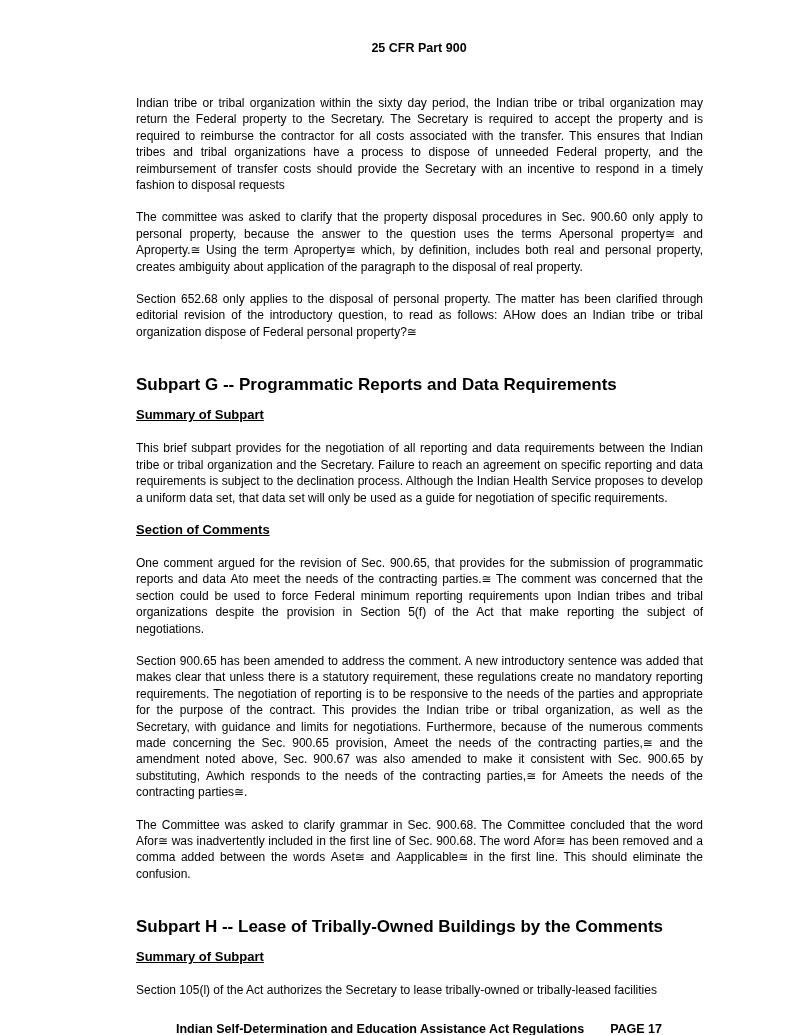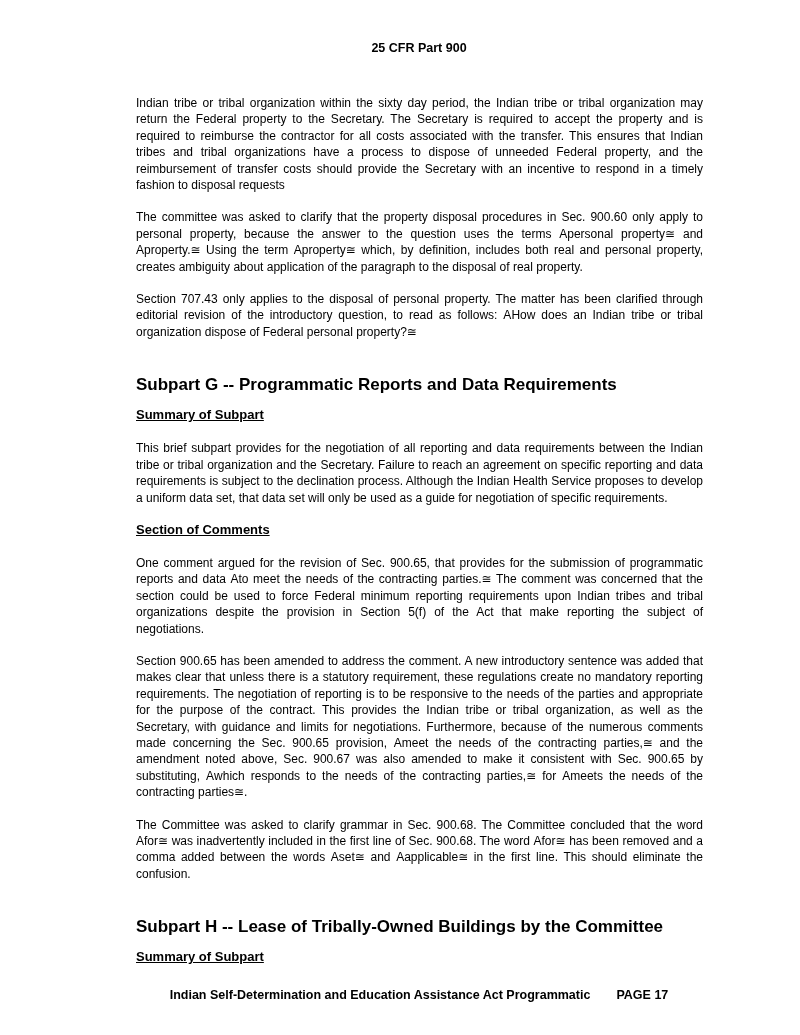--- a/index.html
+++ b/index.html
@@ -67,40 +67,41 @@
 <div class="page">
 
   <div class="doc-header">25 CFR Part 900</div>
 
   <div class="doc-body">
 
     <p>Indian tribe or tribal organization within the sixty day period, the Indian tribe or tribal organization may return the Federal property to the Secretary.  The Secretary is required to accept the property and is required to reimburse the contractor for all costs associated with the transfer.  This ensures that Indian tribes and tribal organizations have a process to dispose of unneeded Federal property, and the reimbursement of transfer costs should provide the Secretary with an incentive to respond in a timely fashion to disposal requests</p>
 
     <p>The committee was asked to clarify that the property disposal procedures in Sec. 900.60 only apply to personal property, because the answer to the question uses the terms Αpersonal property≅ and Αproperty.≅ Using the term Αproperty≅ which, by definition, includes both real and personal property, creates ambiguity about application of the paragraph to the disposal of real property.</p>
 
-    <p>Section 707.43 only applies to the disposal of personal property.  The matter has been clarified through editorial revision of the introductory question, to read as follows: ΑHow does an Indian tribe or tribal organization dispose of Federal personal property?≅</p>
+    <p>Section 652.68 only applies to the disposal of personal property.  The matter has been clarified through editorial revision of the introductory question, to read as follows: ΑHow does an Indian tribe or tribal organization dispose of Federal personal property?≅</p>
 
     <h1>Subpart G -- Programmatic Reports and Data Requirements</h1>
 
     <h2>Summary of Subpart</h2>
 
     <p>This brief subpart provides for the negotiation of all reporting and data requirements between the Indian tribe or tribal organization and the Secretary.  Failure to reach an agreement on specific reporting and data requirements is subject to the declination process.  Although the Indian Health Service proposes to develop a uniform data set, that data set will only be used as a guide for negotiation of specific requirements.</p>
 
     <h2>Section of Comments</h2>
 
     <p>One comment argued for the revision of Sec. 900.65, that provides for the submission of programmatic reports and data Αto meet the needs of the contracting parties.≅  The comment was concerned that the section could be used to force Federal minimum reporting requirements upon Indian tribes and tribal organizations despite the provision in Section 5(f) of the Act that make reporting the subject of negotiations.</p>
 
     <p>Section 900.65 has been amended to address the comment.  A new introductory sentence was added that makes clear that unless there is a statutory requirement, these regulations create no mandatory reporting requirements.  The negotiation of reporting is to be responsive to the needs of the parties and appropriate for the purpose of the contract.  This provides the Indian tribe or tribal organization, as well as the Secretary, with guidance and limits for negotiations.  Furthermore, because of the numerous comments made concerning the Sec. 900.65 provision, Αmeet the needs of the contracting parties,≅ and the amendment noted above, Sec. 900.67 was also amended to make it consistent with Sec. 900.65 by substituting, Αwhich responds to the needs of the contracting parties,≅ for Αmeets the needs of the contracting parties≅.</p>
 
     <p>The Committee was asked to clarify grammar in Sec. 900.68.  The Committee concluded that the word Αfor≅ was inadvertently included in the first line of Sec. 900.68. The word Αfor≅ has been removed and a comma added between the words Αset≅ and Αapplicable≅ in the first line.  This should eliminate the confusion.</p>
 
-    <h1>Subpart H -- Lease of Tribally-Owned Buildings by the Committee</h1>
+    <h1>Subpart H -- Lease of Tribally-Owned Buildings by the Comments</h1>
 
     <h2>Summary of Subpart</h2>
 
+    <p>Section 105(l) of the Act authorizes the Secretary to lease tribally-owned or tribally-leased facilities</p>
 
   </div>
 
   <div class="doc-footer">
-    <span>Indian Self-Determination and Education Assistance Act Programmatic</span><span class="page-label">PAGE 17</span>
+    <span>Indian Self-Determination and Education Assistance Act Regulations</span><span class="page-label">PAGE 17</span>
   </div>
 
 </div>
 
 </body></html>

